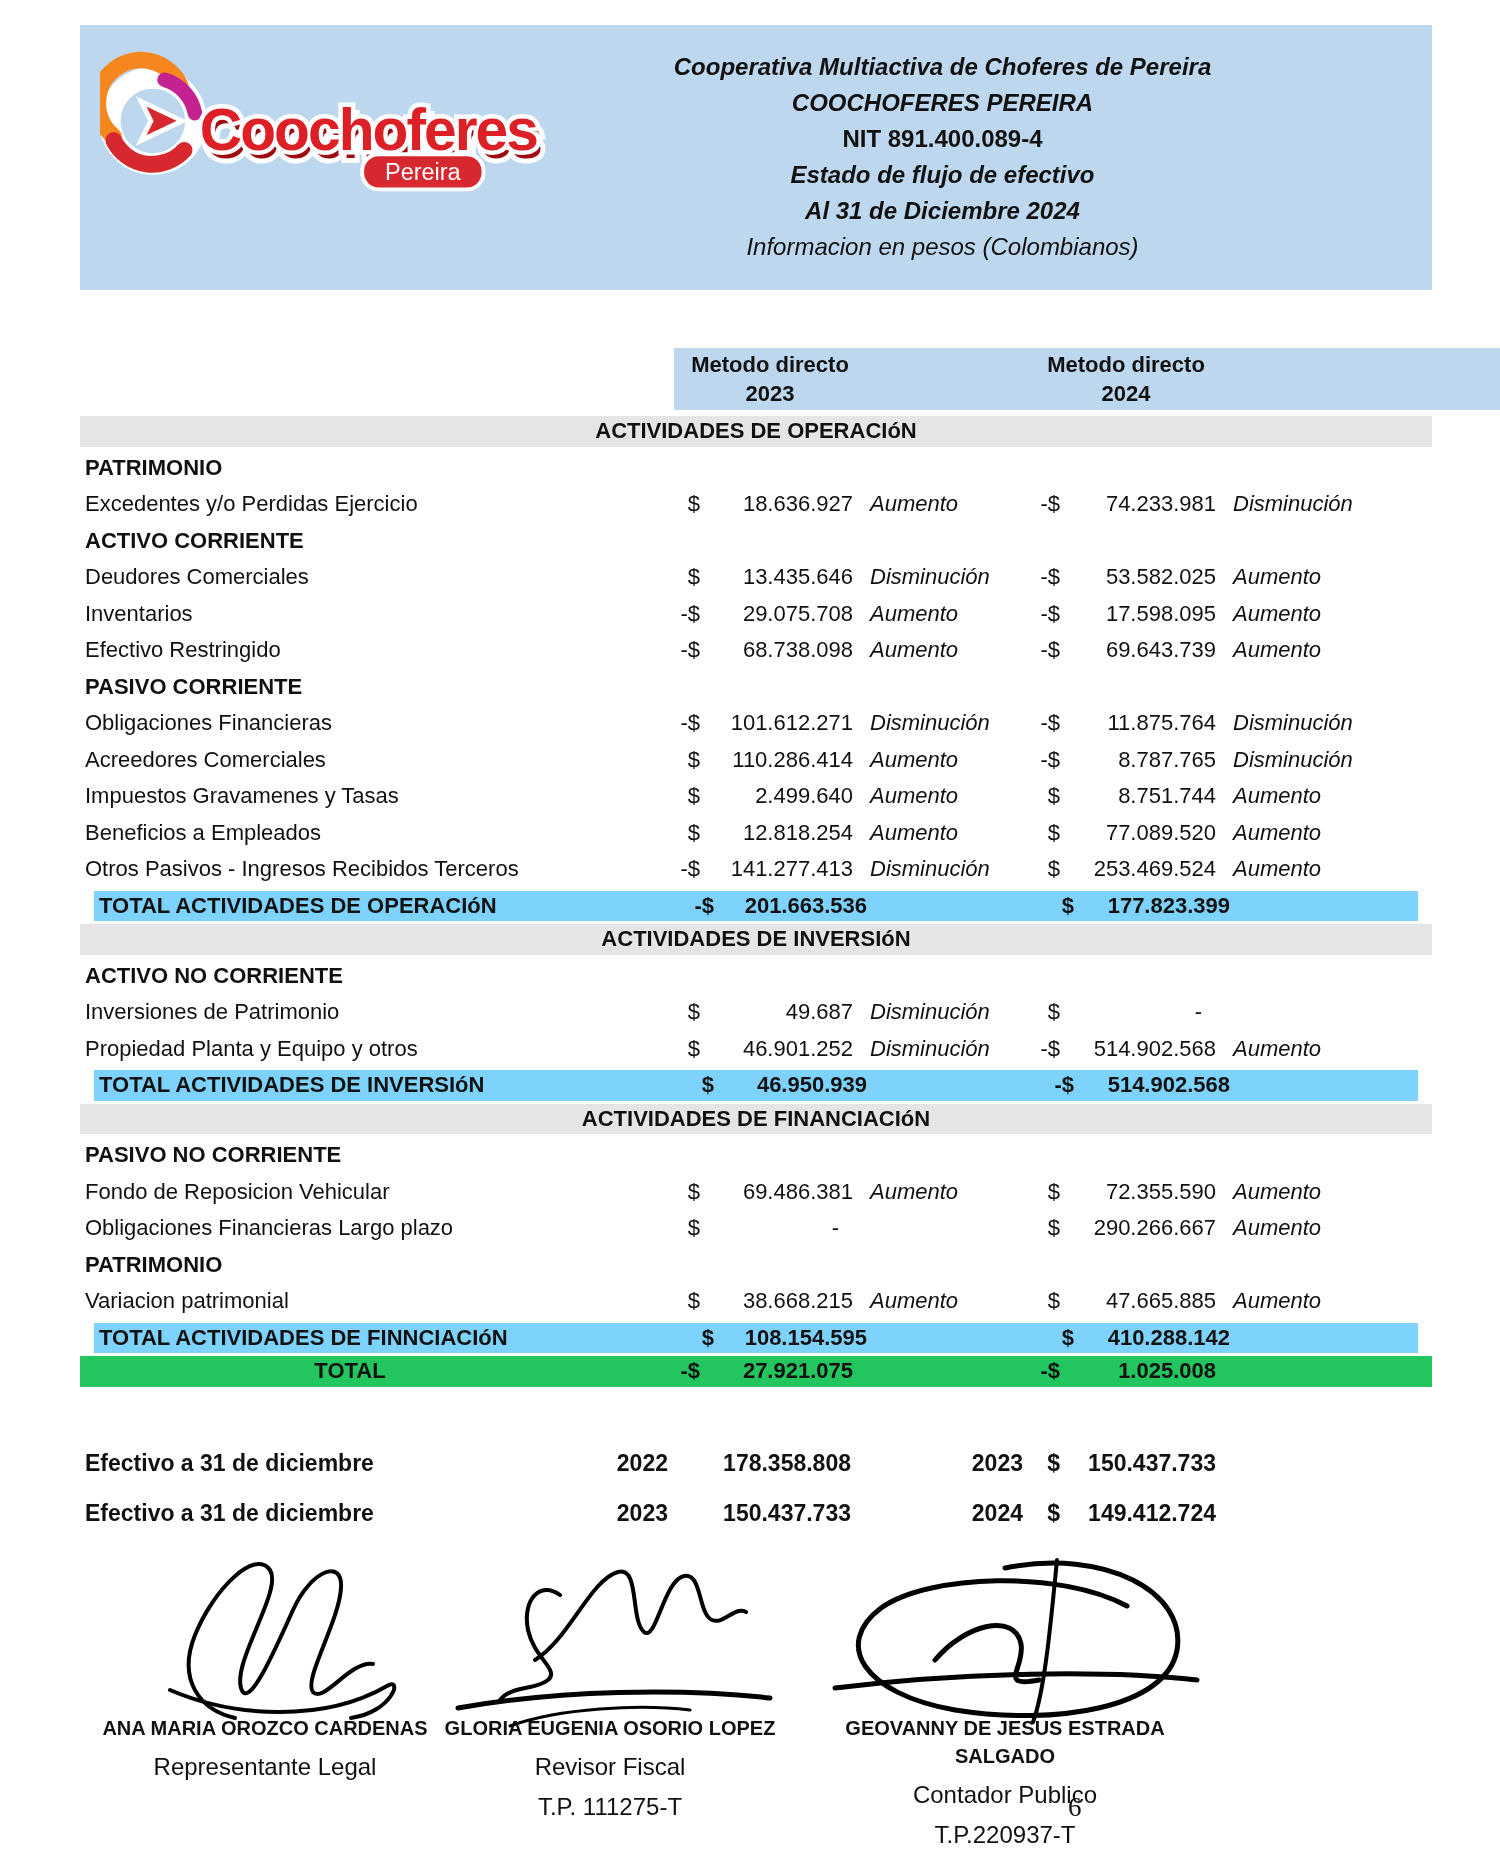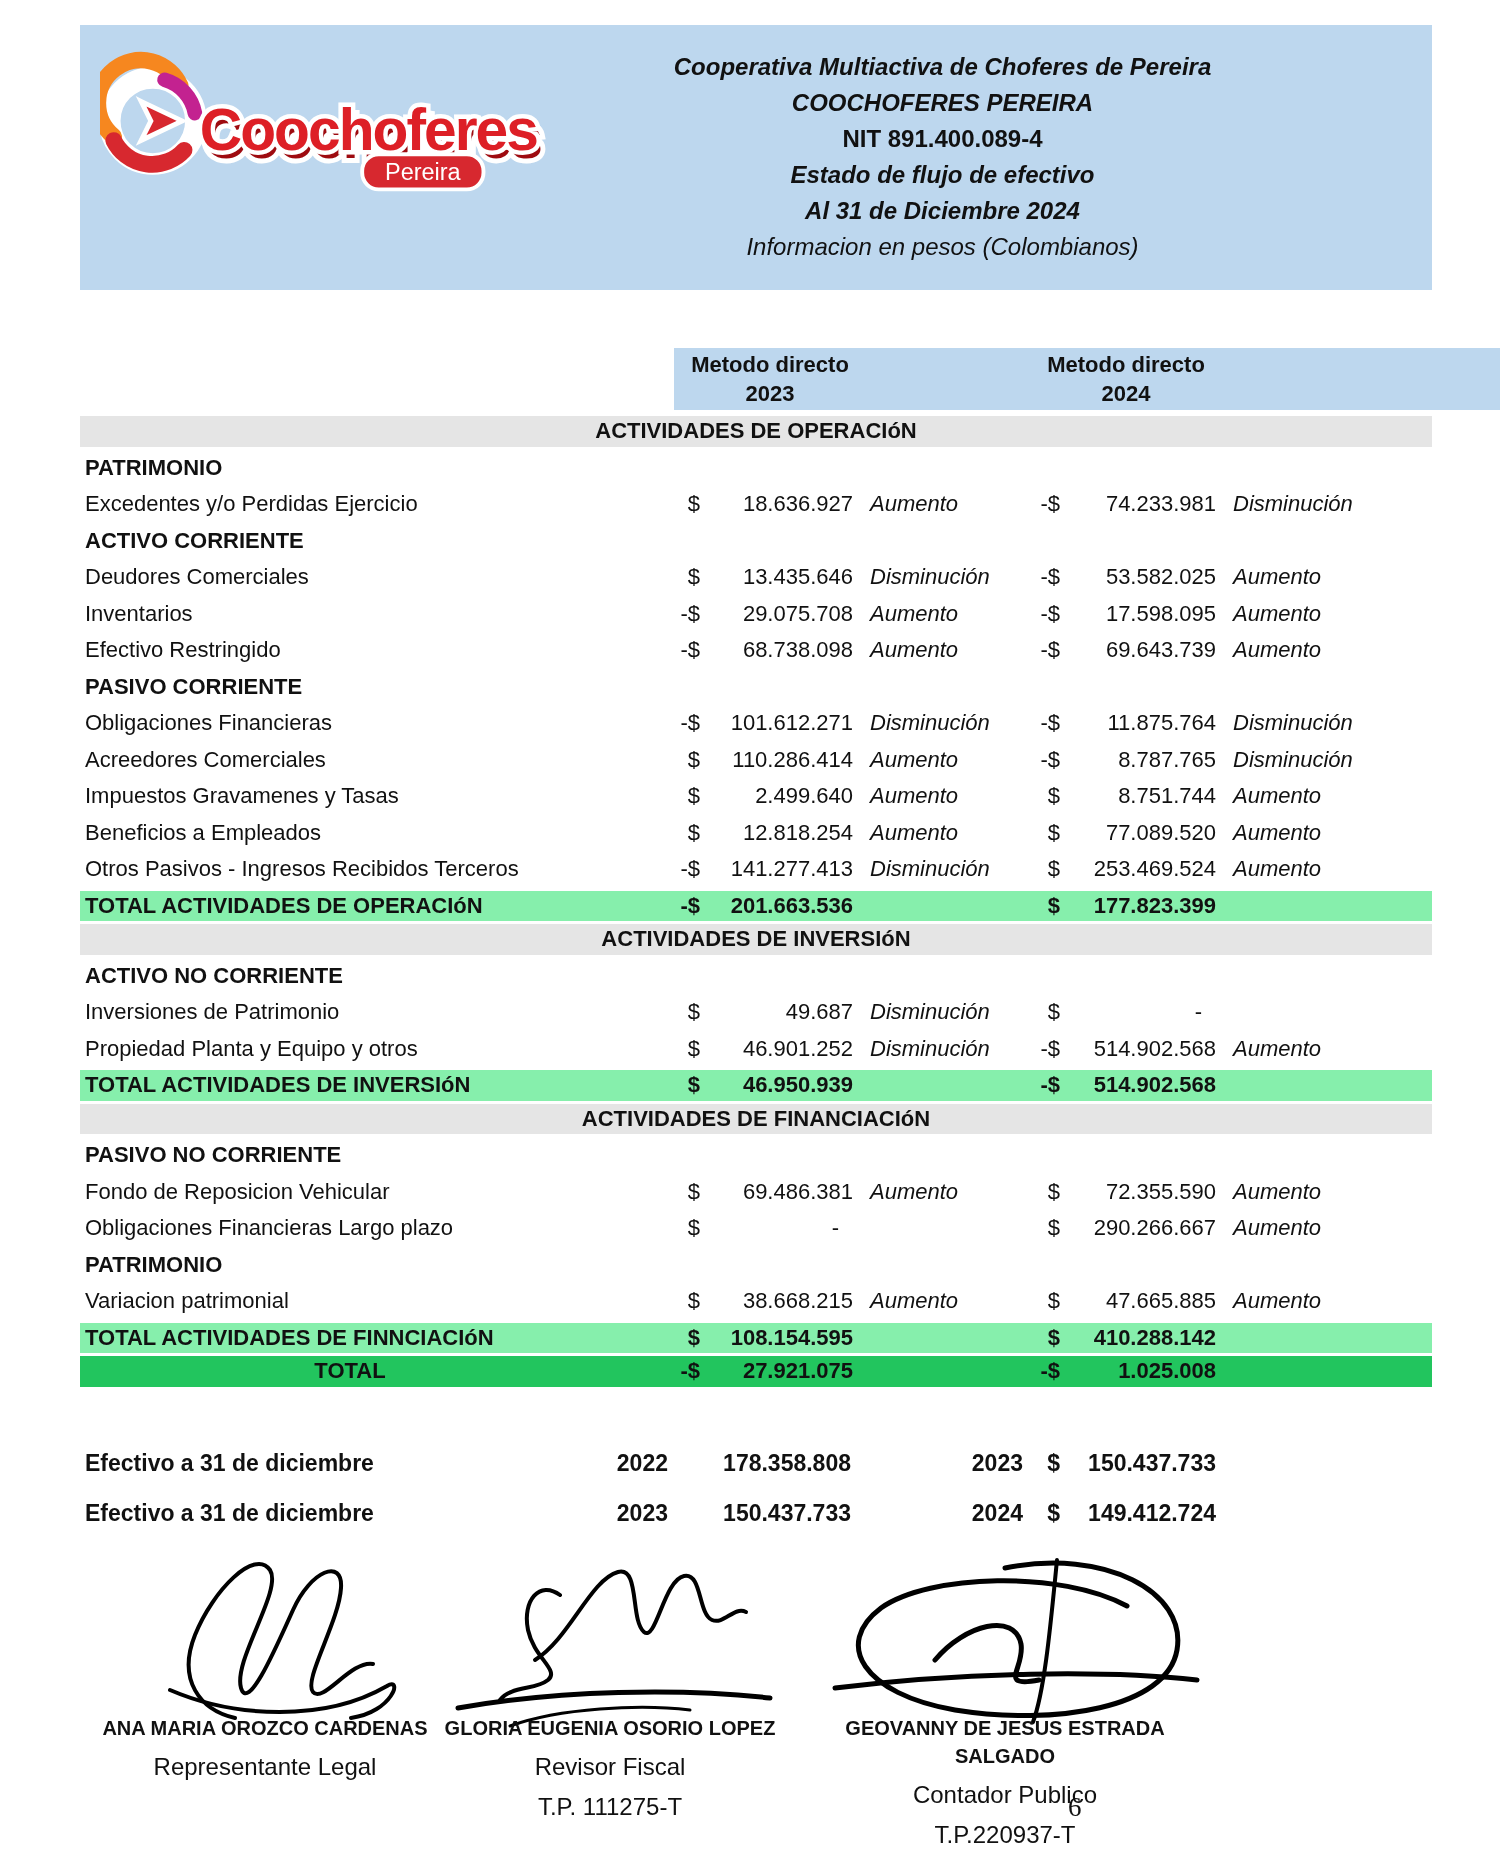--- a/index.html
+++ b/index.html
@@ -34,21 +34,21 @@
   .table{position:absolute;left:80px;top:413px;width:1352px;}
   .row{
     display:grid;
     grid-template-columns:510px 110px 155px 160px 45px 158px 214px;
     height:36.5px;align-items:center;font-size:22px;white-space:nowrap;
   }
   .row.band{
     display:block;background:#e5e5e5;height:30.5px;margin:3px 0;
     text-align:center;font-weight:bold;line-height:30.5px;
   }
-  .row.total{background:#86efac;height:30.5px;margin:3px 0;font-weight:bold;}
+  .row.total{background:#7dd3fc;height:30.5px;margin:3px 14px;font-weight:bold;}
   .row.grand{background:#22c55e;height:30.5px;margin:3px 0;font-weight:bold;}
   .c-label{padding-left:5px;overflow:hidden;}
   .row.sub .c-label{font-weight:bold;}
   .row.grand .c-label{text-align:center;padding-left:30px;}
   .c-sign{text-align:right;}
   .c-val{text-align:right;padding-right:2px;}
   .c-val.dash{padding-right:16px;}
   .c-trend{font-style:italic;padding-left:15px;}
   .row.total .c-trend,.row.grand .c-trend{font-style:normal;}
 

